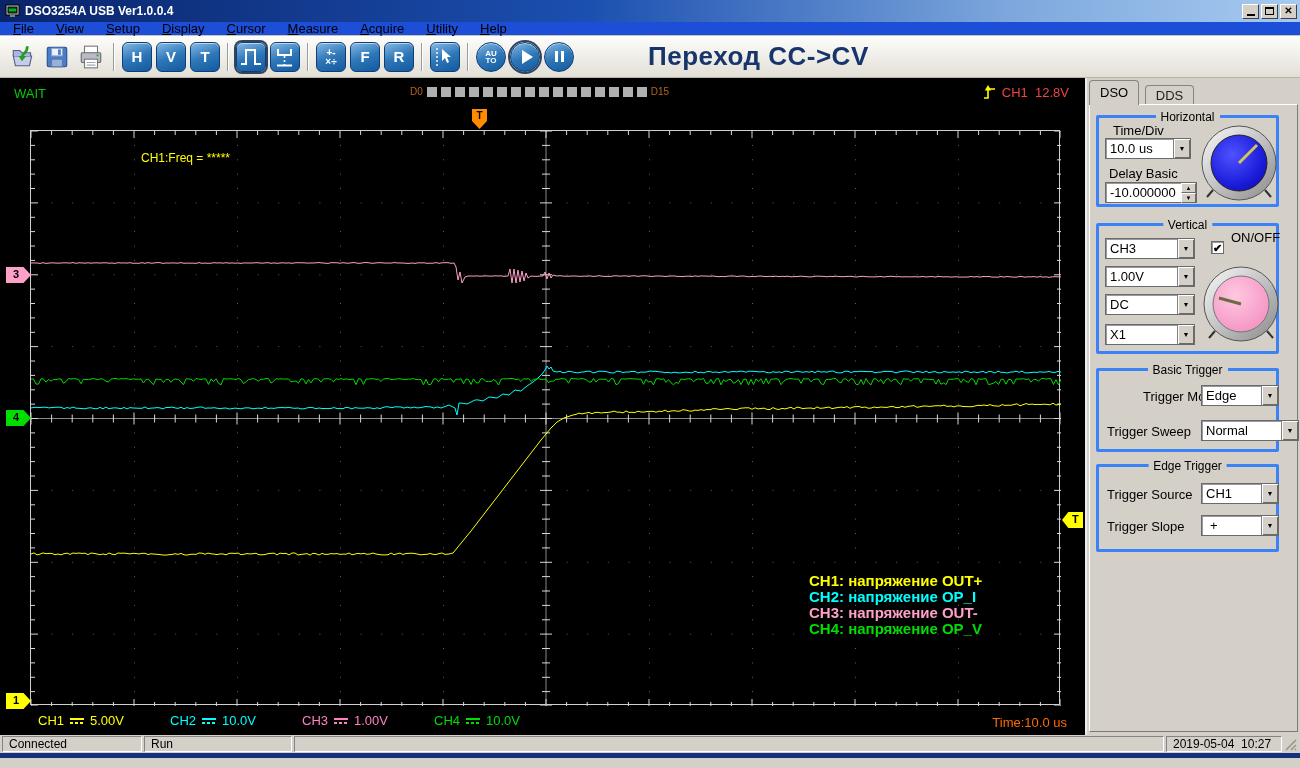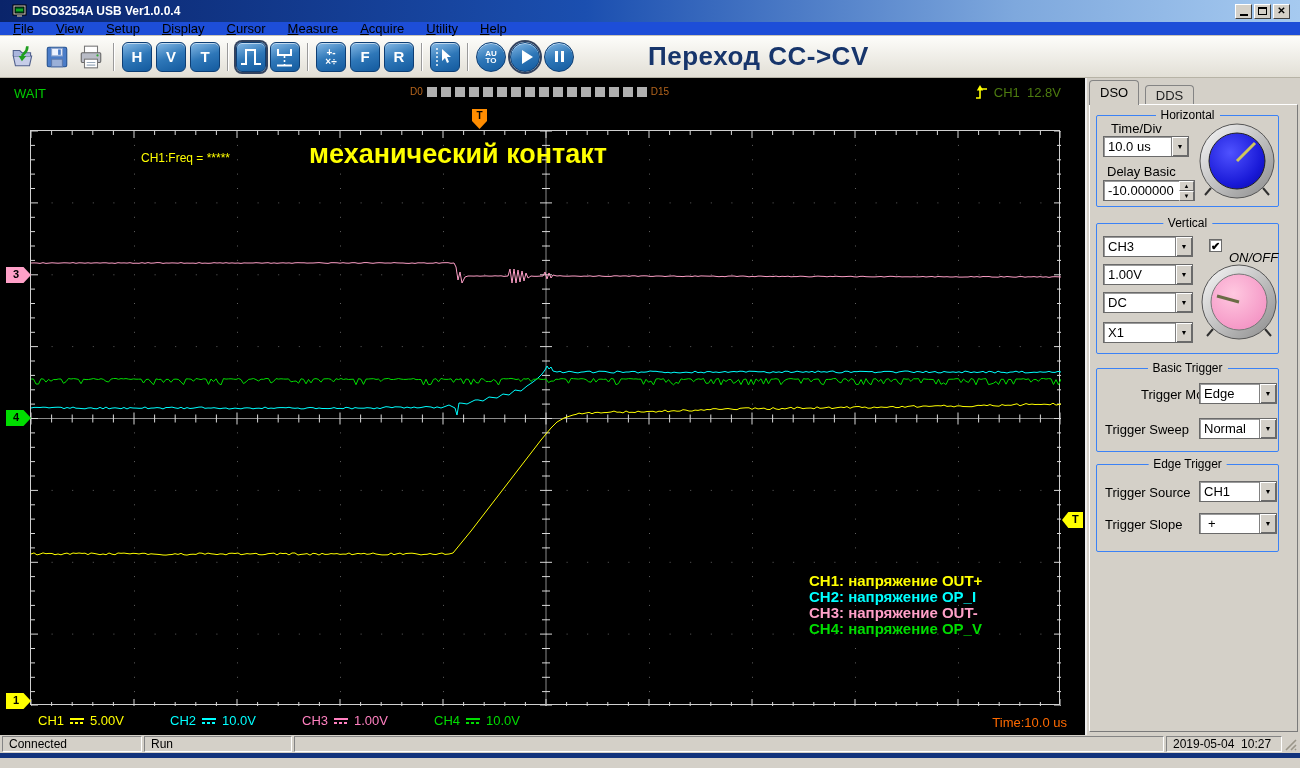--- a/index.html
+++ b/index.html
@@ -2,21 +2,21 @@
 <html><head>
 <meta charset="utf-8">
 <style>
   html,body{margin:0;padding:0;background:#3a3a3a;}
   *{box-sizing:border-box;}
   .window{width:1300px;height:768px;position:relative;background:#d4d0c8;
     font-family:"Liberation Sans",sans-serif;overflow:hidden;font-size:13px;color:#000;}
 
   
   .titlebar{height:22px;background:linear-gradient(90deg,#0a246a 0%,#1b4fb0 45%,#7ea8dd 78%,#a6caf0 100%);
-    display:flex;align-items:center;color:#fff;padding:0 10px;}
+    display:flex;align-items:center;color:#fff;padding:0 3px;}
   .app-icon{width:16px;height:15px;margin:0 4px 0 2px;display:flex;}
   .title-text{font-weight:bold;font-size:12px;flex:1;white-space:pre;}
   .win-buttons{display:flex;gap:2px;}
   .wbtn{width:17px;height:15px;background:#d4d0c8;border:1px solid;border-color:#fff #404040 #404040 #fff;
     display:flex;align-items:center;justify-content:center;color:#000;cursor:default;}
   .gmin{width:8px;height:2px;background:#000;margin-top:8px;}
   .gmax{width:9px;height:8px;border:1px solid #000;border-top-width:2px;}
   .gclose{font:bold 10px/1 "Liberation Sans",sans-serif;}
 
   
@@ -43,22 +43,22 @@
 
   
   .main{display:flex;height:657px;}
   .scope{width:1085px;background:#000;position:relative;flex:none;}
 
   .scope-top{position:absolute;top:0;left:0;right:0;height:30px;}
   .wait{position:absolute;left:14px;top:8px;color:#00cc00;font-size:13px;}
   .dbus{position:absolute;left:410px;top:8px;display:flex;align-items:center;gap:4px;}
   .dlabel{font-size:10px;color:#b5651d;}
   .dsq{width:10px;height:10px;background:#b0b0b0;display:inline-block;}
-  .trig-readout{position:absolute;right:24px;top:6px;display:flex;align-items:center;gap:6px;
-    color:#4d7c0f;font-size:13px;white-space:pre;}
+  .trig-readout{position:absolute;right:16px;top:6px;display:flex;align-items:center;gap:6px;
+    color:#ef4444;font-size:13px;white-space:pre;}
 
   .plot{position:absolute;left:30px;top:52px;width:1030px;height:575px;border:1px solid #cfcfcf;}
   .plot svg{position:absolute;left:0;top:0;}
   .freq{position:absolute;left:78px;top:20px;color:#ffff00;font-size:12px;margin-left:32px;}
   .scope-title{position:absolute;left:278px;top:8px;color:#ffff00;font-size:27px;font-weight:bold;}
   .legend{position:absolute;left:778px;top:442px;}
   .lg-line{font-size:15px;font-weight:bold;line-height:16px;white-space:pre;}
 
   .marker{position:absolute;font-weight:bold;z-index:5;color:#000;}
   .m-trigtime{left:472px;top:31px;width:15px;height:20px;background:#ff8c00;
@@ -80,21 +80,21 @@
   .time-readout{position:absolute;right:18px;bottom:5px;color:#ff6a00;font-size:13px;}
 
   
   .panel{width:215px;background:#d4d0c8;position:relative;border-left:2px solid #ececec;flex:none;}
   .tab{display:inline-block;border:1px solid #848484;border-bottom:none;border-radius:4px 4px 0 0;
     padding:0 10px;font-size:13px;background:#d4d0c8;position:relative;}
   .tab.active{height:25px;line-height:24px;margin:1px 0 0 2px;z-index:3;top:1px;}
   .tab.inactive{height:21px;line-height:20px;margin-left:2px;top:4px;color:#222;}
   .tabpage{position:absolute;top:26px;left:2px;right:2px;bottom:3px;
     border:1px solid;border-color:#fff #7a7a7a #7a7a7a #fff;background:#d4d0c8;padding:0;}
-  .grp{position:relative;border:1px solid #3b82f6;border-radius:2px;margin:0 18px 0 6px;}
+  .grp{position:relative;border:3px solid #3b82f6;border-radius:2px;margin:0 18px 0 6px;}
   .grp-title{position:absolute;top:-8px;left:50%;transform:translateX(-50%);background:#d4d0c8;
     padding:0 5px;font-size:12px;white-space:nowrap;}
   .plabel{position:absolute;font-size:13px;white-space:nowrap;}
   .combo{position:absolute;height:21px;background:#fff;border:1px solid #6a6a6a;
     box-shadow:inset 1px 1px 0 #9a9a9a;display:flex;align-items:center;font-size:13px;}
   .combo .val{flex:1;padding-left:4px;white-space:nowrap;overflow:hidden;}
   .combo .btn{width:17px;height:100%;background:#d4d0c8;border-left:1px solid #808080;
     box-shadow:inset 1px 1px 0 #fff, inset -1px -1px 0 #6a6a6a;display:flex;align-items:center;justify-content:center;
     font-size:7px;color:#000;flex:none;}
   .spin{position:absolute;height:21px;background:#fff;border:1px solid #6a6a6a;
@@ -278,21 +278,20 @@
             <path d="M103 14.4h1M103 28.8h1M103 43.1h1M103 57.5h1M103 71.9h1M103 86.3h1M103 100.6h1M103 115.0h1M103 129.4h1M103 143.8h1M103 158.1h1M103 172.5h1M103 186.9h1M103 201.3h1M103 215.6h1M103 230.0h1M103 244.4h1M103 258.8h1M103 273.1h1M103 287.5h1M103 301.9h1M103 316.3h1M103 330.6h1M103 345.0h1M103 359.4h1M103 373.8h1M103 388.1h1M103 402.5h1M103 416.9h1M103 431.3h1M103 445.6h1M103 460.0h1M103 474.4h1M103 488.8h1M103 503.1h1M103 517.5h1M103 531.9h1M103 546.3h1M103 560.6h1M206 14.4h1M206 28.8h1M206 43.1h1M206 57.5h1M206 71.9h1M206 86.3h1M206 100.6h1M206 115.0h1M206 129.4h1M206 143.8h1M206 158.1h1M206 172.5h1M206 186.9h1M206 201.3h1M206 215.6h1M206 230.0h1M206 244.4h1M206 258.8h1M206 273.1h1M206 287.5h1M206 301.9h1M206 316.3h1M206 330.6h1M206 345.0h1M206 359.4h1M206 373.8h1M206 388.1h1M206 402.5h1M206 416.9h1M206 431.3h1M206 445.6h1M206 460.0h1M206 474.4h1M206 488.8h1M206 503.1h1M206 517.5h1M206 531.9h1M206 546.3h1M206 560.6h1M309 14.4h1M309 28.8h1M309 43.1h1M309 57.5h1M309 71.9h1M309 86.3h1M309 100.6h1M309 115.0h1M309 129.4h1M309 143.8h1M309 158.1h1M309 172.5h1M309 186.9h1M309 201.3h1M309 215.6h1M309 230.0h1M309 244.4h1M309 258.8h1M309 273.1h1M309 287.5h1M309 301.9h1M309 316.3h1M309 330.6h1M309 345.0h1M309 359.4h1M309 373.8h1M309 388.1h1M309 402.5h1M309 416.9h1M309 431.3h1M309 445.6h1M309 460.0h1M309 474.4h1M309 488.8h1M309 503.1h1M309 517.5h1M309 531.9h1M309 546.3h1M309 560.6h1M412 14.4h1M412 28.8h1M412 43.1h1M412 57.5h1M412 71.9h1M412 86.3h1M412 100.6h1M412 115.0h1M412 129.4h1M412 143.8h1M412 158.1h1M412 172.5h1M412 186.9h1M412 201.3h1M412 215.6h1M412 230.0h1M412 244.4h1M412 258.8h1M412 273.1h1M412 287.5h1M412 301.9h1M412 316.3h1M412 330.6h1M412 345.0h1M412 359.4h1M412 373.8h1M412 388.1h1M412 402.5h1M412 416.9h1M412 431.3h1M412 445.6h1M412 460.0h1M412 474.4h1M412 488.8h1M412 503.1h1M412 517.5h1M412 531.9h1M412 546.3h1M412 560.6h1M515 14.4h1M515 28.8h1M515 43.1h1M515 57.5h1M515 71.9h1M515 86.3h1M515 100.6h1M515 115.0h1M515 129.4h1M515 143.8h1M515 158.1h1M515 172.5h1M515 186.9h1M515 201.3h1M515 215.6h1M515 230.0h1M515 244.4h1M515 258.8h1M515 273.1h1M515 287.5h1M515 301.9h1M515 316.3h1M515 330.6h1M515 345.0h1M515 359.4h1M515 373.8h1M515 388.1h1M515 402.5h1M515 416.9h1M515 431.3h1M515 445.6h1M515 460.0h1M515 474.4h1M515 488.8h1M515 503.1h1M515 517.5h1M515 531.9h1M515 546.3h1M515 560.6h1M618 14.4h1M618 28.8h1M618 43.1h1M618 57.5h1M618 71.9h1M618 86.3h1M618 100.6h1M618 115.0h1M618 129.4h1M618 143.8h1M618 158.1h1M618 172.5h1M618 186.9h1M618 201.3h1M618 215.6h1M618 230.0h1M618 244.4h1M618 258.8h1M618 273.1h1M618 287.5h1M618 301.9h1M618 316.3h1M618 330.6h1M618 345.0h1M618 359.4h1M618 373.8h1M618 388.1h1M618 402.5h1M618 416.9h1M618 431.3h1M618 445.6h1M618 460.0h1M618 474.4h1M618 488.8h1M618 503.1h1M618 517.5h1M618 531.9h1M618 546.3h1M618 560.6h1M721 14.4h1M721 28.8h1M721 43.1h1M721 57.5h1M721 71.9h1M721 86.3h1M721 100.6h1M721 115.0h1M721 129.4h1M721 143.8h1M721 158.1h1M721 172.5h1M721 186.9h1M721 201.3h1M721 215.6h1M721 230.0h1M721 244.4h1M721 258.8h1M721 273.1h1M721 287.5h1M721 301.9h1M721 316.3h1M721 330.6h1M721 345.0h1M721 359.4h1M721 373.8h1M721 388.1h1M721 402.5h1M721 416.9h1M721 431.3h1M721 445.6h1M721 460.0h1M721 474.4h1M721 488.8h1M721 503.1h1M721 517.5h1M721 531.9h1M721 546.3h1M721 560.6h1M824 14.4h1M824 28.8h1M824 43.1h1M824 57.5h1M824 71.9h1M824 86.3h1M824 100.6h1M824 115.0h1M824 129.4h1M824 143.8h1M824 158.1h1M824 172.5h1M824 186.9h1M824 201.3h1M824 215.6h1M824 230.0h1M824 244.4h1M824 258.8h1M824 273.1h1M824 287.5h1M824 301.9h1M824 316.3h1M824 330.6h1M824 345.0h1M824 359.4h1M824 373.8h1M824 388.1h1M824 402.5h1M824 416.9h1M824 431.3h1M824 445.6h1M824 460.0h1M824 474.4h1M824 488.8h1M824 503.1h1M824 517.5h1M824 531.9h1M824 546.3h1M824 560.6h1M927 14.4h1M927 28.8h1M927 43.1h1M927 57.5h1M927 71.9h1M927 86.3h1M927 100.6h1M927 115.0h1M927 129.4h1M927 143.8h1M927 158.1h1M927 172.5h1M927 186.9h1M927 201.3h1M927 215.6h1M927 230.0h1M927 244.4h1M927 258.8h1M927 273.1h1M927 287.5h1M927 301.9h1M927 316.3h1M927 330.6h1M927 345.0h1M927 359.4h1M927 373.8h1M927 388.1h1M927 402.5h1M927 416.9h1M927 431.3h1M927 445.6h1M927 460.0h1M927 474.4h1M927 488.8h1M927 503.1h1M927 517.5h1M927 531.9h1M927 546.3h1M927 560.6h1M20.6 71.9h1M41.2 71.9h1M61.8 71.9h1M82.4 71.9h1M123.6 71.9h1M144.2 71.9h1M164.8 71.9h1M185.4 71.9h1M226.6 71.9h1M247.2 71.9h1M267.8 71.9h1M288.4 71.9h1M329.6 71.9h1M350.2 71.9h1M370.8 71.9h1M391.4 71.9h1M432.6 71.9h1M453.2 71.9h1M473.8 71.9h1M494.4 71.9h1M535.6 71.9h1M556.2 71.9h1M576.8 71.9h1M597.4 71.9h1M638.6 71.9h1M659.2 71.9h1M679.8 71.9h1M700.4 71.9h1M741.6 71.9h1M762.2 71.9h1M782.8 71.9h1M803.4 71.9h1M844.6 71.9h1M865.2 71.9h1M885.8 71.9h1M906.4 71.9h1M947.6 71.9h1M968.2 71.9h1M988.8 71.9h1M1009.4 71.9h1M20.6 143.8h1M41.2 143.8h1M61.8 143.8h1M82.4 143.8h1M123.6 143.8h1M144.2 143.8h1M164.8 143.8h1M185.4 143.8h1M226.6 143.8h1M247.2 143.8h1M267.8 143.8h1M288.4 143.8h1M329.6 143.8h1M350.2 143.8h1M370.8 143.8h1M391.4 143.8h1M432.6 143.8h1M453.2 143.8h1M473.8 143.8h1M494.4 143.8h1M535.6 143.8h1M556.2 143.8h1M576.8 143.8h1M597.4 143.8h1M638.6 143.8h1M659.2 143.8h1M679.8 143.8h1M700.4 143.8h1M741.6 143.8h1M762.2 143.8h1M782.8 143.8h1M803.4 143.8h1M844.6 143.8h1M865.2 143.8h1M885.8 143.8h1M906.4 143.8h1M947.6 143.8h1M968.2 143.8h1M988.8 143.8h1M1009.4 143.8h1M20.6 215.6h1M41.2 215.6h1M61.8 215.6h1M82.4 215.6h1M123.6 215.6h1M144.2 215.6h1M164.8 215.6h1M185.4 215.6h1M226.6 215.6h1M247.2 215.6h1M267.8 215.6h1M288.4 215.6h1M329.6 215.6h1M350.2 215.6h1M370.8 215.6h1M391.4 215.6h1M432.6 215.6h1M453.2 215.6h1M473.8 215.6h1M494.4 215.6h1M535.6 215.6h1M556.2 215.6h1M576.8 215.6h1M597.4 215.6h1M638.6 215.6h1M659.2 215.6h1M679.8 215.6h1M700.4 215.6h1M741.6 215.6h1M762.2 215.6h1M782.8 215.6h1M803.4 215.6h1M844.6 215.6h1M865.2 215.6h1M885.8 215.6h1M906.4 215.6h1M947.6 215.6h1M968.2 215.6h1M988.8 215.6h1M1009.4 215.6h1M20.6 287.5h1M41.2 287.5h1M61.8 287.5h1M82.4 287.5h1M123.6 287.5h1M144.2 287.5h1M164.8 287.5h1M185.4 287.5h1M226.6 287.5h1M247.2 287.5h1M267.8 287.5h1M288.4 287.5h1M329.6 287.5h1M350.2 287.5h1M370.8 287.5h1M391.4 287.5h1M432.6 287.5h1M453.2 287.5h1M473.8 287.5h1M494.4 287.5h1M535.6 287.5h1M556.2 287.5h1M576.8 287.5h1M597.4 287.5h1M638.6 287.5h1M659.2 287.5h1M679.8 287.5h1M700.4 287.5h1M741.6 287.5h1M762.2 287.5h1M782.8 287.5h1M803.4 287.5h1M844.6 287.5h1M865.2 287.5h1M885.8 287.5h1M906.4 287.5h1M947.6 287.5h1M968.2 287.5h1M988.8 287.5h1M1009.4 287.5h1M20.6 359.4h1M41.2 359.4h1M61.8 359.4h1M82.4 359.4h1M123.6 359.4h1M144.2 359.4h1M164.8 359.4h1M185.4 359.4h1M226.6 359.4h1M247.2 359.4h1M267.8 359.4h1M288.4 359.4h1M329.6 359.4h1M350.2 359.4h1M370.8 359.4h1M391.4 359.4h1M432.6 359.4h1M453.2 359.4h1M473.8 359.4h1M494.4 359.4h1M535.6 359.4h1M556.2 359.4h1M576.8 359.4h1M597.4 359.4h1M638.6 359.4h1M659.2 359.4h1M679.8 359.4h1M700.4 359.4h1M741.6 359.4h1M762.2 359.4h1M782.8 359.4h1M803.4 359.4h1M844.6 359.4h1M865.2 359.4h1M885.8 359.4h1M906.4 359.4h1M947.6 359.4h1M968.2 359.4h1M988.8 359.4h1M1009.4 359.4h1M20.6 431.3h1M41.2 431.3h1M61.8 431.3h1M82.4 431.3h1M123.6 431.3h1M144.2 431.3h1M164.8 431.3h1M185.4 431.3h1M226.6 431.3h1M247.2 431.3h1M267.8 431.3h1M288.4 431.3h1M329.6 431.3h1M350.2 431.3h1M370.8 431.3h1M391.4 431.3h1M432.6 431.3h1M453.2 431.3h1M473.8 431.3h1M494.4 431.3h1M535.6 431.3h1M556.2 431.3h1M576.8 431.3h1M597.4 431.3h1M638.6 431.3h1M659.2 431.3h1M679.8 431.3h1M700.4 431.3h1M741.6 431.3h1M762.2 431.3h1M782.8 431.3h1M803.4 431.3h1M844.6 431.3h1M865.2 431.3h1M885.8 431.3h1M906.4 431.3h1M947.6 431.3h1M968.2 431.3h1M988.8 431.3h1M1009.4 431.3h1M20.6 503.1h1M41.2 503.1h1M61.8 503.1h1M82.4 503.1h1M123.6 503.1h1M144.2 503.1h1M164.8 503.1h1M185.4 503.1h1M226.6 503.1h1M247.2 503.1h1M267.8 503.1h1M288.4 503.1h1M329.6 503.1h1M350.2 503.1h1M370.8 503.1h1M391.4 503.1h1M432.6 503.1h1M453.2 503.1h1M473.8 503.1h1M494.4 503.1h1M535.6 503.1h1M556.2 503.1h1M576.8 503.1h1M597.4 503.1h1M638.6 503.1h1M659.2 503.1h1M679.8 503.1h1M700.4 503.1h1M741.6 503.1h1M762.2 503.1h1M782.8 503.1h1M803.4 503.1h1M844.6 503.1h1M865.2 503.1h1M885.8 503.1h1M906.4 503.1h1M947.6 503.1h1M968.2 503.1h1M988.8 503.1h1M1009.4 503.1h1" stroke="#606060" stroke-width="1" fill="none"></path>
             <line x1="515" y1="0" x2="515" y2="575" stroke="#8a8a8a"></line>
             <line x1="0" y1="287.5" x2="1030" y2="287.5" stroke="#8a8a8a"></line>
             <path d="M509 0.0h12M511 14.4h8M511 28.8h8M511 43.1h8M511 57.5h8M509 71.9h12M511 86.3h8M511 100.6h8M511 115.0h8M511 129.4h8M509 143.8h12M511 158.1h8M511 172.5h8M511 186.9h8M511 201.3h8M509 215.6h12M511 230.0h8M511 244.4h8M511 258.8h8M511 273.1h8M509 287.5h12M511 301.9h8M511 316.3h8M511 330.6h8M511 345.0h8M509 359.4h12M511 373.8h8M511 388.1h8M511 402.5h8M511 416.9h8M509 431.3h12M511 445.6h8M511 460.0h8M511 474.4h8M511 488.8h8M509 503.1h12M511 517.5h8M511 531.9h8M511 546.3h8M511 560.6h8M509 575.0h12M0.0 281.5v12M20.6 283.5v8M41.2 283.5v8M61.8 283.5v8M82.4 283.5v8M103.0 281.5v12M123.6 283.5v8M144.2 283.5v8M164.8 283.5v8M185.4 283.5v8M206.0 281.5v12M226.6 283.5v8M247.2 283.5v8M267.8 283.5v8M288.4 283.5v8M309.0 281.5v12M329.6 283.5v8M350.2 283.5v8M370.8 283.5v8M391.4 283.5v8M412.0 281.5v12M432.6 283.5v8M453.2 283.5v8M473.8 283.5v8M494.4 283.5v8M515.0 281.5v12M535.6 283.5v8M556.2 283.5v8M576.8 283.5v8M597.4 283.5v8M618.0 281.5v12M638.6 283.5v8M659.2 283.5v8M679.8 283.5v8M700.4 283.5v8M721.0 281.5v12M741.6 283.5v8M762.2 283.5v8M782.8 283.5v8M803.4 283.5v8M824.0 281.5v12M844.6 283.5v8M865.2 283.5v8M885.8 283.5v8M906.4 283.5v8M927.0 281.5v12M947.6 283.5v8M968.2 283.5v8M988.8 283.5v8M1009.4 283.5v8M1030.0 281.5v12M0.0 0v7M0.0 575v-7M20.6 0v4M20.6 575v-4M41.2 0v4M41.2 575v-4M61.8 0v4M61.8 575v-4M82.4 0v4M82.4 575v-4M103.0 0v7M103.0 575v-7M123.6 0v4M123.6 575v-4M144.2 0v4M144.2 575v-4M164.8 0v4M164.8 575v-4M185.4 0v4M185.4 575v-4M206.0 0v7M206.0 575v-7M226.6 0v4M226.6 575v-4M247.2 0v4M247.2 575v-4M267.8 0v4M267.8 575v-4M288.4 0v4M288.4 575v-4M309.0 0v7M309.0 575v-7M329.6 0v4M329.6 575v-4M350.2 0v4M350.2 575v-4M370.8 0v4M370.8 575v-4M391.4 0v4M391.4 575v-4M412.0 0v7M412.0 575v-7M432.6 0v4M432.6 575v-4M453.2 0v4M453.2 575v-4M473.8 0v4M473.8 575v-4M494.4 0v4M494.4 575v-4M515.0 0v7M515.0 575v-7M535.6 0v4M535.6 575v-4M556.2 0v4M556.2 575v-4M576.8 0v4M576.8 575v-4M597.4 0v4M597.4 575v-4M618.0 0v7M618.0 575v-7M638.6 0v4M638.6 575v-4M659.2 0v4M659.2 575v-4M679.8 0v4M679.8 575v-4M700.4 0v4M700.4 575v-4M721.0 0v7M721.0 575v-7M741.6 0v4M741.6 575v-4M762.2 0v4M762.2 575v-4M782.8 0v4M782.8 575v-4M803.4 0v4M803.4 575v-4M824.0 0v7M824.0 575v-7M844.6 0v4M844.6 575v-4M865.2 0v4M865.2 575v-4M885.8 0v4M885.8 575v-4M906.4 0v4M906.4 575v-4M927.0 0v7M927.0 575v-7M947.6 0v4M947.6 575v-4M968.2 0v4M968.2 575v-4M988.8 0v4M988.8 575v-4M1009.4 0v4M1009.4 575v-4M1030.0 0v7M1030.0 575v-7M0 0.0h7M1030 0.0h-7M0 14.4h4M1030 14.4h-4M0 28.8h4M1030 28.8h-4M0 43.1h4M1030 43.1h-4M0 57.5h4M1030 57.5h-4M0 71.9h7M1030 71.9h-7M0 86.3h4M1030 86.3h-4M0 100.6h4M1030 100.6h-4M0 115.0h4M1030 115.0h-4M0 129.4h4M1030 129.4h-4M0 143.8h7M1030 143.8h-7M0 158.1h4M1030 158.1h-4M0 172.5h4M1030 172.5h-4M0 186.9h4M1030 186.9h-4M0 201.3h4M1030 201.3h-4M0 215.6h7M1030 215.6h-7M0 230.0h4M1030 230.0h-4M0 244.4h4M1030 244.4h-4M0 258.8h4M1030 258.8h-4M0 273.1h4M1030 273.1h-4M0 287.5h7M1030 287.5h-7M0 301.9h4M1030 301.9h-4M0 316.3h4M1030 316.3h-4M0 330.6h4M1030 330.6h-4M0 345.0h4M1030 345.0h-4M0 359.4h7M1030 359.4h-7M0 373.8h4M1030 373.8h-4M0 388.1h4M1030 388.1h-4M0 402.5h4M1030 402.5h-4M0 416.9h4M1030 416.9h-4M0 431.3h7M1030 431.3h-7M0 445.6h4M1030 445.6h-4M0 460.0h4M1030 460.0h-4M0 474.4h4M1030 474.4h-4M0 488.8h4M1030 488.8h-4M0 503.1h7M1030 503.1h-7M0 517.5h4M1030 517.5h-4M0 531.9h4M1030 531.9h-4M0 546.3h4M1030 546.3h-4M0 560.6h4M1030 560.6h-4M0 575.0h7M1030 575.0h-7" stroke="#d8d8d8" stroke-width="1" fill="none"></path>
             <polyline points="0.0,423.0 3.0,421.9 6.0,423.9 9.0,423.1 12.0,421.9 15.0,422.7 18.0,422.4 21.0,422.5 24.0,423.7 27.0,423.0 30.0,423.8 33.0,422.7 36.0,422.1 39.0,423.4 42.0,422.0 45.0,422.4 48.0,422.0 51.0,422.4 54.0,422.2 57.0,423.6 60.0,422.0 63.0,422.4 66.0,423.0 69.0,423.7 72.0,423.0 75.0,423.7 78.0,422.0 81.0,423.2 84.0,423.7 87.0,422.0 90.0,422.3 93.0,422.1 96.0,422.5 99.0,422.9 102.0,422.3 105.0,422.5 108.0,423.0 111.0,422.3 114.0,422.3 117.0,423.5 120.0,422.8 123.0,423.1 126.0,423.3 129.0,423.6 132.0,424.0 135.0,424.1 138.0,423.7 141.0,423.5 144.0,422.7 147.0,423.4 150.0,422.4 153.0,423.8 156.0,424.1 159.0,423.4 162.0,423.2 165.0,423.4 168.0,422.0 171.0,422.2 174.0,423.3 177.0,422.1 180.0,422.8 183.0,423.1 186.0,423.6 189.0,422.9 192.0,423.0 195.0,423.8 198.0,422.4 201.0,422.2 204.0,422.5 207.0,422.0 210.0,423.7 213.0,423.2 216.0,422.6 219.0,423.0 222.0,422.7 225.0,422.3 228.0,423.7 231.0,423.8 234.0,423.5 237.0,422.7 240.0,422.4 243.0,422.1 246.0,423.9 249.0,422.1 252.0,422.6 255.0,422.3 258.0,423.9 261.0,422.0 264.0,422.0 267.0,424.0 270.0,423.4 273.0,423.1 276.0,422.6 279.0,424.1 282.0,422.3 285.0,422.7 288.0,424.0 291.0,422.4 294.0,423.4 297.0,423.3 300.0,422.6 303.0,422.9 306.0,422.6 309.0,423.4 312.0,423.1 315.0,423.2 318.0,422.0 321.0,423.7 324.0,423.1 327.0,422.4 330.0,422.9 333.0,422.3 336.0,423.3 339.0,423.0 342.0,422.0 345.0,423.0 348.0,423.5 351.0,423.9 354.0,423.9 357.0,423.8 360.0,422.0 363.0,423.7 366.0,422.8 369.0,422.1 372.0,423.5 375.0,422.5 378.0,422.3 381.0,422.2 384.0,422.6 387.0,423.2 390.0,423.9 393.0,423.4 396.0,423.3 399.0,422.5 402.0,423.3 405.0,423.5 408.0,422.6 411.0,422.0 414.0,423.4 418.0,423.0 422.0,422.0 440.0,400.0 460.0,374.0 480.0,348.0 500.0,322.0 510.0,309.0 515.0,303.0 520.0,297.0 526.0,291.0 533.0,287.0 542.0,284.0 545.0,283.4 548.0,282.1 551.0,282.9 555.0,282.0 558.0,281.4 561.0,282.7 564.0,281.5 567.0,281.3 570.0,282.0 573.0,281.6 576.0,281.5 580.0,281.0 583.0,280.1 586.0,281.2 589.0,281.1 592.0,281.9 595.0,280.0 598.0,281.4 601.0,281.3 604.0,281.5 607.0,280.2 610.0,281.0 613.0,281.1 616.0,280.5 619.0,280.4 622.0,280.3 625.0,281.2 628.0,280.2 631.0,280.5 634.0,279.1 637.0,280.8 640.0,280.0 643.0,279.7 646.0,280.2 649.0,280.1 652.0,278.7 655.0,279.1 658.0,280.0 661.0,280.1 664.0,279.1 667.0,279.4 670.0,278.7 673.0,279.3 676.0,278.5 679.0,278.7 682.0,277.7 685.0,277.7 688.0,278.4 691.0,278.4 694.0,277.8 697.0,277.5 700.0,278.0 703.0,278.5 706.0,278.6 709.0,277.3 712.0,277.0 715.0,276.8 718.0,276.8 721.0,278.3 724.0,276.8 727.0,277.9 730.0,277.5 733.0,277.1 736.0,278.4 739.0,278.5 742.0,276.6 745.0,278.0 748.0,278.5 751.0,277.4 754.0,277.9 757.0,277.1 760.0,276.3 763.0,278.0 766.0,276.1 769.0,276.7 772.0,277.7 775.0,277.2 780.0,277.0 783.0,277.8 786.0,275.9 789.0,277.3 792.0,277.1 795.0,276.6 798.0,276.0 801.0,277.6 804.0,277.0 807.0,276.5 810.0,276.1 813.0,276.6 816.0,275.6 819.0,277.3 822.0,276.0 825.0,275.6 828.0,275.5 831.0,276.5 834.0,276.0 837.0,277.2 840.0,277.1 843.0,276.0 846.0,276.7 850.0,276.0 853.0,276.3 856.0,276.4 859.0,275.7 862.0,275.5 865.0,276.6 868.0,276.5 871.0,275.3 874.0,276.3 877.0,275.4 880.0,275.0 883.0,274.6 886.0,276.3 889.0,275.8 892.0,275.0 895.0,275.0 898.0,275.4 901.0,275.2 904.0,274.8 907.0,274.7 910.0,274.9 913.0,274.1 916.0,275.4 920.0,275.0 923.0,275.9 926.0,274.9 929.0,274.9 932.0,275.5 935.0,275.6 938.0,275.7 941.0,275.7 944.0,275.0 947.0,274.3 950.0,274.5 953.0,274.0 956.0,274.6 959.0,273.6 962.0,274.7 965.0,275.0 968.0,275.2 971.0,273.6 974.0,274.4 977.0,274.2 980.0,274.3 983.0,273.5 986.0,272.8 989.0,274.8 992.0,273.7 995.0,272.6 998.0,273.5 1001.0,273.1 1004.0,273.5 1007.0,273.4 1010.0,273.5 1013.0,273.2 1016.0,273.4 1019.0,273.8 1022.0,272.2 1025.0,274.1 1030.0,273.0" fill="none" stroke="#ffff00" stroke-width="1"></polyline>
             <polyline points="0.0,277.0 3.0,276.4 6.0,276.4 9.0,276.5 12.0,276.2 15.0,276.3 18.0,276.9 21.0,276.5 24.0,276.3 27.0,276.2 30.0,276.3 33.0,277.6 36.0,276.5 39.0,277.3 42.0,276.1 45.0,277.2 48.0,277.3 51.0,277.6 54.0,277.8 57.0,277.0 60.0,276.8 63.0,277.6 66.0,277.8 69.0,276.4 72.0,277.8 75.0,276.1 78.0,277.8 81.0,277.1 84.0,276.8 87.0,277.2 90.0,277.7 93.0,276.5 96.0,277.9 99.0,276.6 102.0,277.0 105.0,277.1 108.0,277.3 111.0,277.3 114.0,276.0 117.0,277.7 120.0,277.1 123.0,277.0 126.0,276.6 129.0,276.9 132.0,277.9 135.0,276.5 138.0,276.5 141.0,276.1 144.0,276.9 147.0,277.4 150.0,276.3 153.0,277.8 156.0,276.6 159.0,277.5 162.0,277.2 165.0,276.7 168.0,276.1 171.0,276.0 174.0,277.3 177.0,277.0 180.0,277.1 183.0,276.7 186.0,277.2 189.0,277.7 192.0,277.2 195.0,277.0 198.0,278.0 201.0,277.6 204.0,277.1 207.0,277.5 210.0,277.8 213.0,277.0 216.0,276.8 219.0,277.0 222.0,277.8 225.0,277.3 228.0,277.2 231.0,277.6 234.0,276.1 237.0,277.5 240.0,277.1 243.0,277.4 246.0,276.8 249.0,276.6 252.0,276.6 255.0,276.8 258.0,276.3 261.0,277.0 264.0,277.3 267.0,277.0 270.0,277.9 273.0,277.8 276.0,276.9 279.0,276.5 282.0,276.7 285.0,277.7 288.0,277.0 291.0,277.5 294.0,277.5 297.0,277.6 300.0,277.4 303.0,276.6 306.0,277.5 309.0,277.4 312.0,277.7 315.0,276.3 318.0,276.8 321.0,277.9 324.0,276.6 327.0,277.1 330.0,277.2 333.0,277.2 336.0,276.7 340.0,277.0 343.0,277.8 346.0,276.8 349.0,277.6 352.0,276.5 355.0,275.7 358.0,276.0 361.0,276.7 364.0,275.8 367.0,275.9 370.0,276.0 373.0,277.1 376.0,276.1 380.0,277.0 383.0,276.0 386.0,276.9 389.0,276.7 392.0,276.1 395.0,275.5 400.0,276.0 403.0,277.1 406.0,275.9 410.0,277.0 418.0,274.0 424.0,277.0 426.0,284.0 428.0,272.0 431.0,272.2 436.0,273.0 444.0,269.0 447.0,268.9 452.0,270.0 458.0,266.0 461.0,266.4 466.0,267.0 472.0,263.0 478.0,264.0 484.0,259.0 490.0,260.0 496.0,255.0 502.0,251.0 507.0,247.0 511.0,243.0 514.0,239.0 516.0,235.0 518.0,238.0 520.0,236.0 522.0,240.0 526.0,241.0 529.0,240.3 532.0,241.8 535.0,241.2 538.0,240.3 541.0,240.8 544.0,241.5 547.0,241.9 550.0,241.1 553.0,240.9 556.0,240.3 559.0,240.2 562.0,241.9 565.0,241.2 568.0,240.2 571.0,240.3 574.0,240.4 577.0,241.1 580.0,241.8 583.0,242.0 586.0,240.1 589.0,240.6 592.0,241.5 595.0,241.0 598.0,241.0 601.0,240.4 604.0,240.5 607.0,242.0 610.0,241.0 613.0,241.2 616.0,240.9 619.0,240.0 622.0,240.3 625.0,240.3 628.0,240.8 631.0,241.0 634.0,241.7 637.0,241.3 640.0,242.0 643.0,241.2 646.0,241.7 649.0,241.9 652.0,241.5 655.0,241.2 658.0,241.5 661.0,241.9 664.0,240.2 667.0,241.6 670.0,241.2 673.0,241.9 676.0,240.6 679.0,240.6 682.0,241.4 685.0,241.0 688.0,241.5 691.0,241.1 694.0,240.5 697.0,241.4 700.0,240.8 703.0,240.5 706.0,240.9 709.0,240.2 712.0,240.3 715.0,241.2 718.0,240.2 721.0,240.3 724.0,240.4 727.0,240.8 730.0,240.8 733.0,240.6 736.0,241.6 739.0,241.9 742.0,240.7 745.0,241.4 748.0,240.9 751.0,241.6 754.0,240.2 757.0,240.3 760.0,241.5 763.0,241.1 766.0,240.2 769.0,240.8 772.0,241.3 775.0,240.6 778.0,241.2 781.0,240.4 784.0,241.6 787.0,240.0 790.0,241.1 793.0,240.7 796.0,241.2 799.0,240.3 802.0,240.0 805.0,241.5 808.0,241.9 811.0,241.7 814.0,240.2 817.0,240.3 820.0,241.5 823.0,240.6 826.0,240.7 829.0,240.3 832.0,240.4 835.0,240.5 838.0,240.7 841.0,240.5 844.0,241.8 847.0,241.2 850.0,241.1 853.0,240.4 856.0,240.4 859.0,240.4 862.0,240.8 865.0,241.9 868.0,240.9 871.0,240.4 874.0,240.0 877.0,240.1 880.0,240.9 883.0,241.6 886.0,240.5 889.0,240.8 892.0,241.6 895.0,240.2 898.0,241.6 901.0,241.1 904.0,240.5 907.0,241.8 910.0,241.8 913.0,240.5 916.0,241.1 919.0,241.3 922.0,240.9 925.0,241.4 928.0,240.8 931.0,241.8 934.0,240.1 937.0,240.7 940.0,241.6 943.0,240.9 946.0,241.5 949.0,241.1 952.0,240.4 955.0,241.9 958.0,240.3 961.0,240.8 964.0,242.0 967.0,240.2 970.0,241.3 973.0,241.4 976.0,242.0 979.0,241.1 982.0,241.0 985.0,240.2 988.0,241.3 991.0,240.2 994.0,241.9 997.0,241.8 1000.0,241.5 1003.0,241.2 1006.0,241.4 1009.0,240.8 1012.0,241.2 1015.0,241.1 1018.0,240.4 1021.0,241.3 1024.0,241.4 1027.0,240.4 1030.0,241.0" fill="none" stroke="#00ffff" stroke-width="1"></polyline>
             <polyline points="0.0,132.0 3.0,131.9 6.0,132.0 9.0,132.4 12.0,131.7 15.0,132.4 18.0,132.1 21.0,131.8 24.0,132.0 27.0,132.2 30.0,132.0 33.0,131.8 36.0,131.9 39.0,132.1 42.0,131.6 45.0,132.3 48.0,131.8 51.0,131.9 54.0,132.2 57.0,131.8 60.0,132.2 63.0,131.9 66.0,131.8 69.0,132.1 72.0,131.8 75.0,131.8 78.0,132.2 81.0,132.0 84.0,132.4 87.0,131.7 90.0,132.0 93.0,131.9 96.0,132.1 99.0,131.7 102.0,132.3 105.0,132.2 108.0,132.3 111.0,131.7 114.0,132.3 117.0,131.6 120.0,132.2 123.0,132.0 126.0,131.6 129.0,131.7 132.0,132.4 135.0,132.0 138.0,132.1 141.0,131.9 144.0,132.0 147.0,132.2 150.0,131.6 153.0,132.3 156.0,132.1 159.0,132.2 162.0,132.1 165.0,132.4 168.0,131.6 171.0,132.3 174.0,132.1 177.0,132.3 180.0,132.2 183.0,131.7 186.0,132.0 189.0,131.8 192.0,132.2 195.0,131.7 198.0,132.2 201.0,131.9 204.0,132.2 207.0,132.0 210.0,132.4 213.0,131.9 216.0,132.0 219.0,132.0 222.0,132.0 225.0,131.7 228.0,131.9 231.0,132.2 234.0,131.9 237.0,131.7 240.0,132.3 243.0,131.9 246.0,132.3 249.0,132.0 252.0,131.8 255.0,132.1 258.0,131.9 261.0,132.3 264.0,131.8 267.0,131.7 270.0,131.8 273.0,131.8 276.0,132.1 279.0,132.0 282.0,132.0 285.0,131.8 288.0,131.6 291.0,131.9 294.0,132.2 297.0,132.4 300.0,131.7 303.0,131.7 306.0,131.8 309.0,132.2 312.0,131.7 315.0,132.1 318.0,132.2 321.0,131.7 324.0,131.7 327.0,132.3 330.0,132.2 333.0,131.6 336.0,131.6 339.0,132.0 342.0,132.3 345.0,131.9 348.0,131.7 351.0,131.8 354.0,132.1 357.0,132.0 360.0,132.1 363.0,131.6 366.0,131.9 369.0,132.0 372.0,132.0 375.0,132.3 378.0,132.4 381.0,132.0 384.0,132.4 387.0,131.8 390.0,131.9 393.0,131.8 396.0,132.3 399.0,132.2 402.0,132.2 405.0,131.6 408.0,132.3 411.0,131.8 414.0,131.7 417.0,131.7 420.0,132.3 423.0,132.0 425.0,136.0 427.0,149.0 429.0,141.0 431.0,152.0 434.0,146.0 437.0,145.0 440.0,145.0 443.0,145.1 446.0,144.9 449.0,145.2 452.0,145.0 455.0,144.9 458.0,145.1 461.0,145.1 464.0,144.8 467.0,145.0 470.0,144.8 473.0,145.4 477.0,145.0 479.0,138.0 481.0,152.0 483.0,138.0 485.0,152.0 487.0,139.0 489.0,151.0 491.0,140.0 493.0,150.0 495.0,142.0 497.0,147.0 500.0,145.0 503.0,145.3 506.0,145.3 509.0,145.1 512.0,145.0 514.0,141.0 516.0,148.0 518.0,142.0 520.0,147.0 522.0,144.0 526.0,145.0 529.0,144.7 532.0,145.1 535.0,145.2 538.0,145.2 541.0,145.0 544.0,145.0 547.0,145.2 550.0,145.4 553.0,145.1 556.0,145.2 559.0,144.9 562.0,145.4 565.0,145.2 568.0,144.7 571.0,145.2 574.0,145.4 577.0,145.4 580.0,145.4 583.0,144.8 586.0,144.8 589.0,145.2 592.0,144.9 595.0,144.9 598.0,145.4 601.0,144.8 604.0,144.8 607.0,145.4 610.0,144.9 613.0,144.8 616.0,144.9 619.0,145.4 622.0,145.4 625.0,145.0 628.0,145.0 631.0,145.1 634.0,145.5 637.0,145.2 640.0,145.0 643.0,144.9 646.0,145.4 649.0,145.4 652.0,145.6 655.0,145.2 658.0,145.2 661.0,145.5 664.0,144.9 667.0,145.4 670.0,144.9 673.0,145.0 676.0,145.1 679.0,145.2 682.0,145.0 685.0,145.4 688.0,145.7 691.0,145.4 694.0,145.7 697.0,145.1 700.0,145.0 703.0,145.0 706.0,145.5 709.0,145.1 712.0,145.0 715.0,145.3 718.0,145.8 721.0,145.4 724.0,145.7 727.0,145.1 730.0,145.1 733.0,145.4 736.0,145.6 739.0,145.3 742.0,145.6 745.0,145.1 748.0,145.7 751.0,145.3 754.0,145.5 757.0,145.2 760.0,145.8 763.0,145.6 766.0,145.6 769.0,145.2 772.0,145.3 775.0,145.6 778.0,145.9 781.0,145.8 784.0,145.3 787.0,145.1 790.0,145.3 793.0,145.4 796.0,145.8 799.0,145.3 802.0,145.6 805.0,145.2 808.0,145.5 811.0,145.7 814.0,145.6 817.0,145.4 820.0,145.3 823.0,145.8 826.0,146.0 829.0,145.4 832.0,145.3 835.0,145.7 838.0,145.8 841.0,145.9 844.0,145.9 847.0,145.7 850.0,145.5 853.0,146.0 856.0,145.6 859.0,145.3 862.0,145.4 865.0,145.8 868.0,145.6 871.0,145.9 874.0,145.8 877.0,145.8 880.0,145.9 883.0,145.7 886.0,145.9 889.0,145.8 892.0,145.5 895.0,146.0 898.0,145.7 901.0,145.5 904.0,146.1 907.0,145.5 910.0,145.7 913.0,145.9 916.0,145.7 919.0,146.0 922.0,146.0 925.0,145.7 928.0,146.1 931.0,146.1 934.0,146.0 937.0,146.0 940.0,145.5 943.0,146.0 946.0,145.6 949.0,146.1 952.0,145.5 955.0,145.6 958.0,145.5 961.0,146.1 964.0,146.1 967.0,146.2 970.0,145.5 973.0,146.1 976.0,145.5 979.0,145.8 982.0,146.1 985.0,146.2 988.0,145.6 991.0,145.6 994.0,146.2 997.0,145.8 1000.0,145.9 1003.0,145.6 1006.0,146.1 1009.0,145.6 1012.0,146.1 1015.0,145.8 1018.0,146.4 1021.0,145.8 1024.0,145.7 1027.0,145.8 1030.0,146.0" fill="none" stroke="#ffa0c8" stroke-width="1"></polyline>
             <polyline points="0.0,248.0 2.5,248.1 5.0,253.0 7.5,253.1 10.0,247.8 12.5,248.1 15.0,251.1 17.5,248.4 20.0,250.2 22.5,248.5 25.0,248.6 27.5,248.0 30.0,248.0 32.5,252.3 35.0,250.7 37.5,247.5 40.0,248.0 42.5,247.6 45.0,247.9 47.5,248.4 50.0,252.7 52.5,248.2 55.0,248.6 57.5,248.5 60.0,248.1 62.5,247.5 65.0,248.2 67.5,248.5 70.0,247.7 72.5,248.4 75.0,250.3 77.5,251.0 80.0,248.1 82.5,247.5 85.0,247.5 87.5,248.3 90.0,247.6 92.5,247.9 95.0,247.6 97.5,248.1 100.0,248.4 102.5,247.9 105.0,248.2 107.5,248.2 110.0,248.1 112.5,252.0 115.0,248.5 117.5,248.2 120.0,251.0 122.5,253.8 125.0,247.9 127.5,248.5 130.0,248.3 132.5,251.5 135.0,248.4 137.5,248.4 140.0,251.3 142.5,248.3 145.0,248.1 147.5,248.5 150.0,250.9 152.5,253.7 155.0,247.9 157.5,247.9 160.0,248.2 162.5,250.2 165.0,247.5 167.5,248.0 170.0,248.6 172.5,247.8 175.0,248.1 177.5,253.4 180.0,248.0 182.5,250.5 185.0,247.8 187.5,252.2 190.0,253.9 192.5,247.6 195.0,248.1 197.5,247.9 200.0,247.8 202.5,248.1 205.0,248.4 207.5,247.5 210.0,248.6 212.5,252.6 215.0,250.9 217.5,248.4 220.0,248.1 222.5,247.5 225.0,248.6 227.5,250.0 230.0,248.2 232.5,248.3 235.0,247.5 237.5,247.6 240.0,252.0 242.5,250.5 245.0,247.6 247.5,248.1 250.0,247.8 252.5,248.0 255.0,248.1 257.5,247.9 260.0,250.8 262.5,250.3 265.0,250.0 267.5,252.2 270.0,247.8 272.5,248.3 275.0,252.8 277.5,248.4 280.0,251.9 282.5,248.0 285.0,247.6 287.5,248.4 290.0,251.2 292.5,247.9 295.0,247.8 297.5,247.7 300.0,248.4 302.5,250.9 305.0,247.7 307.5,248.5 310.0,247.5 312.5,248.5 315.0,247.9 317.5,248.5 320.0,248.3 322.5,248.2 325.0,253.7 327.5,247.6 330.0,248.3 332.5,253.4 335.0,248.1 337.5,248.0 340.0,247.8 342.5,247.7 345.0,248.4 347.5,248.1 350.0,250.5 352.5,248.0 355.0,247.7 357.5,247.4 360.0,248.5 362.5,248.5 365.0,248.1 367.5,247.5 370.0,248.1 372.5,248.4 375.0,248.4 377.5,248.1 380.0,248.1 382.5,247.5 385.0,248.6 387.5,248.5 390.0,248.5 392.5,253.9 395.0,248.2 397.5,253.7 400.0,253.3 402.5,248.3 405.0,247.7 407.5,250.8 410.0,247.4 412.5,248.2 415.0,248.4 417.5,248.3 420.0,247.8 422.5,251.4 425.0,248.0 427.5,248.6 430.0,247.7 432.5,252.8 435.0,248.0 437.5,248.4 440.0,253.5 442.5,247.9 445.0,251.5 447.5,252.1 450.0,247.6 452.5,248.1 455.0,250.6 457.5,250.5 460.0,250.7 462.5,248.5 465.0,250.1 467.5,254.0 470.0,248.3 472.5,247.6 475.0,247.9 477.5,247.7 480.0,247.4 482.5,247.8 485.0,248.5 487.5,248.1 490.0,250.5 492.5,247.7 495.0,248.1 497.5,247.4 500.0,250.5 502.5,248.3 505.0,248.2 507.5,247.6 510.0,248.4 512.5,248.4 515.0,248.0 517.5,251.6 520.0,250.1 522.5,250.1 525.0,248.2 527.5,248.4 530.0,247.7 532.5,247.7 535.0,248.3 537.5,252.2 540.0,247.4 542.5,247.7 545.0,247.9 547.5,248.1 550.0,247.7 552.5,247.8 555.0,248.6 557.5,250.7 560.0,251.2 562.5,247.4 565.0,251.1 567.5,248.3 570.0,248.1 572.5,248.4 575.0,248.1 577.5,251.0 580.0,247.5 582.5,247.9 585.0,253.7 587.5,252.6 590.0,247.9 592.5,247.9 595.0,248.1 597.5,247.6 600.0,247.7 602.5,248.0 605.0,247.9 607.5,248.2 610.0,248.1 612.5,253.3 615.0,248.3 617.5,251.2 620.0,250.1 622.5,253.9 625.0,248.0 627.5,247.7 630.0,248.4 632.5,247.7 635.0,251.4 637.5,248.6 640.0,251.8 642.5,253.8 645.0,251.4 647.5,252.4 650.0,247.9 652.5,248.5 655.0,248.2 657.5,247.7 660.0,248.0 662.5,250.7 665.0,248.5 667.5,247.8 670.0,248.4 672.5,247.5 675.0,252.3 677.5,252.2 680.0,248.3 682.5,252.9 685.0,248.2 687.5,247.5 690.0,253.9 692.5,248.6 695.0,250.5 697.5,248.6 700.0,248.5 702.5,252.4 705.0,251.0 707.5,248.6 710.0,253.6 712.5,248.5 715.0,248.0 717.5,254.0 720.0,248.3 722.5,253.6 725.0,247.9 727.5,250.2 730.0,247.8 732.5,253.1 735.0,247.4 737.5,252.8 740.0,248.2 742.5,248.1 745.0,247.7 747.5,248.3 750.0,253.7 752.5,250.4 755.0,248.6 757.5,247.8 760.0,247.6 762.5,248.0 765.0,248.2 767.5,247.9 770.0,252.4 772.5,247.6 775.0,248.1 777.5,247.6 780.0,250.9 782.5,248.5 785.0,248.1 787.5,248.0 790.0,252.6 792.5,253.7 795.0,248.5 797.5,248.4 800.0,248.4 802.5,247.5 805.0,247.6 807.5,250.7 810.0,251.9 812.5,247.9 815.0,247.9 817.5,250.4 820.0,247.6 822.5,248.6 825.0,253.4 827.5,253.4 830.0,248.5 832.5,253.5 835.0,247.6 837.5,251.8 840.0,253.8 842.5,247.9 845.0,247.8 847.5,250.6 850.0,248.4 852.5,252.9 855.0,248.4 857.5,247.7 860.0,250.7 862.5,248.5 865.0,248.2 867.5,251.9 870.0,253.6 872.5,247.6 875.0,248.2 877.5,248.0 880.0,250.4 882.5,247.7 885.0,247.9 887.5,247.6 890.0,252.0 892.5,247.8 895.0,248.2 897.5,248.4 900.0,248.4 902.5,248.6 905.0,253.1 907.5,248.1 910.0,253.3 912.5,251.9 915.0,253.6 917.5,248.3 920.0,248.2 922.5,248.2 925.0,247.7 927.5,247.7 930.0,251.6 932.5,248.0 935.0,250.4 937.5,251.4 940.0,247.5 942.5,248.4 945.0,253.8 947.5,247.6 950.0,248.4 952.5,247.8 955.0,247.7 957.5,253.6 960.0,253.0 962.5,252.2 965.0,250.5 967.5,253.5 970.0,248.3 972.5,248.3 975.0,253.2 977.5,248.4 980.0,248.5 982.5,253.2 985.0,248.0 987.5,248.0 990.0,248.1 992.5,247.7 995.0,248.5 997.5,247.8 1000.0,251.2 1002.5,248.6 1005.0,248.5 1007.5,250.3 1010.0,247.6 1012.5,247.5 1015.0,248.1 1017.5,247.6 1020.0,247.8 1022.5,253.5 1025.0,248.6 1027.5,253.9 1030.0,248.0" fill="none" stroke="#00dd00" stroke-width="1"></polyline>
           </svg>
         <div class="freq">CH1:Freq = *****</div>
-        <div class="scope-title">механический контакт</div>
         <div class="legend" id="legend">
             <div class="lg-line" style="color: rgb(255, 255, 0);">CH1: напряжение OUT+</div>
             <div class="lg-line" style="color: rgb(0, 255, 255);">CH2: напряжение OP_I</div>
             <div class="lg-line" style="color: rgb(255, 160, 200);">CH3: напряжение OUT-</div>
             <div class="lg-line" style="color: rgb(0, 221, 0);">CH4: напряжение OP_V</div>
           </div>
       </div>
 
       <div class="marker m-trigtime">T</div>
       <div class="marker m-ch3">3</div>
@@ -355,21 +354,21 @@
           </span>
         </div>
 
         <div class="grp" style="margin-top:16px;height:131px;">
           <span class="grp-title">Vertical</span>
           <span class="combo" style="left:6px;top:12px;width:90px;">
             <span class="val">CH3</span>
               <span class="btn">▼</span>
           </span>
           <span class="checkbox" style="left:112px;top:15px;">✔</span>
-          <span class="plabel" style="left:132px;top:26px;font-style:italic;">ON/OFF</span>
+          <span class="plabel" style="left:132px;top:4px;">ON/OFF</span>
           <span class="combo" style="left:6px;top:40px;width:90px;">
             <span class="val">1.00V</span>
               <span class="btn">▼</span>
           </span>
           <span class="combo" style="left:6px;top:68px;width:90px;">
             <span class="val">DC</span>
               <span class="btn">▼</span>
           </span>
           <span class="combo" style="left:6px;top:98px;width:90px;">
             <span class="val">X1</span>
@@ -386,21 +385,21 @@
         </div>
 
         <div class="grp" style="margin-top:14px;height:84px;">
           <span class="grp-title">Basic Trigger</span>
           <span class="plabel" style="left:8px;top:18px;margin-left:36px;">Trigger Mode</span>
           <span class="combo" style="left:102px;top:14px;width:78px;">
             <span class="val">Edge</span>
               <span class="btn">▼</span>
           </span>
           <span class="plabel" style="left:8px;top:53px;">Trigger Sweep</span>
-          <span class="combo" style="left:102px;top:49px;width:78px;">
+          <span class="combo" style="left:102px;top:49px;width:98px;">
             <span class="val">Normal</span>
               <span class="btn">▼</span>
           </span>
         </div>
 
         <div class="grp" style="margin-top:12px;height:88px;">
           <span class="grp-title">Edge Trigger</span>
           <span class="plabel" style="left:8px;top:20px;">Trigger Source</span>
           <span class="combo" style="left:102px;top:16px;width:78px;">
             <span class="val">CH1</span>

